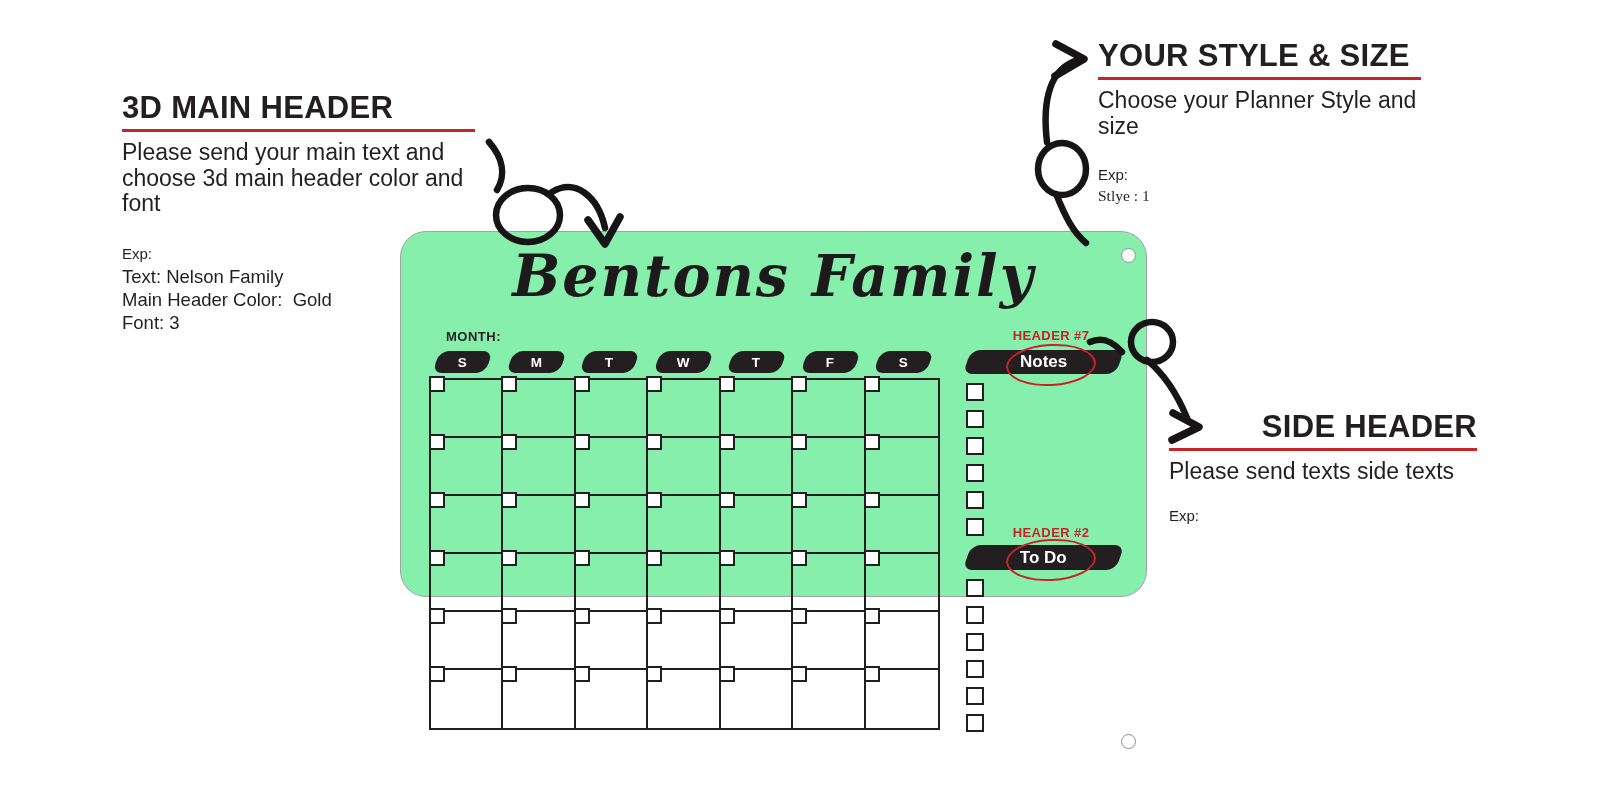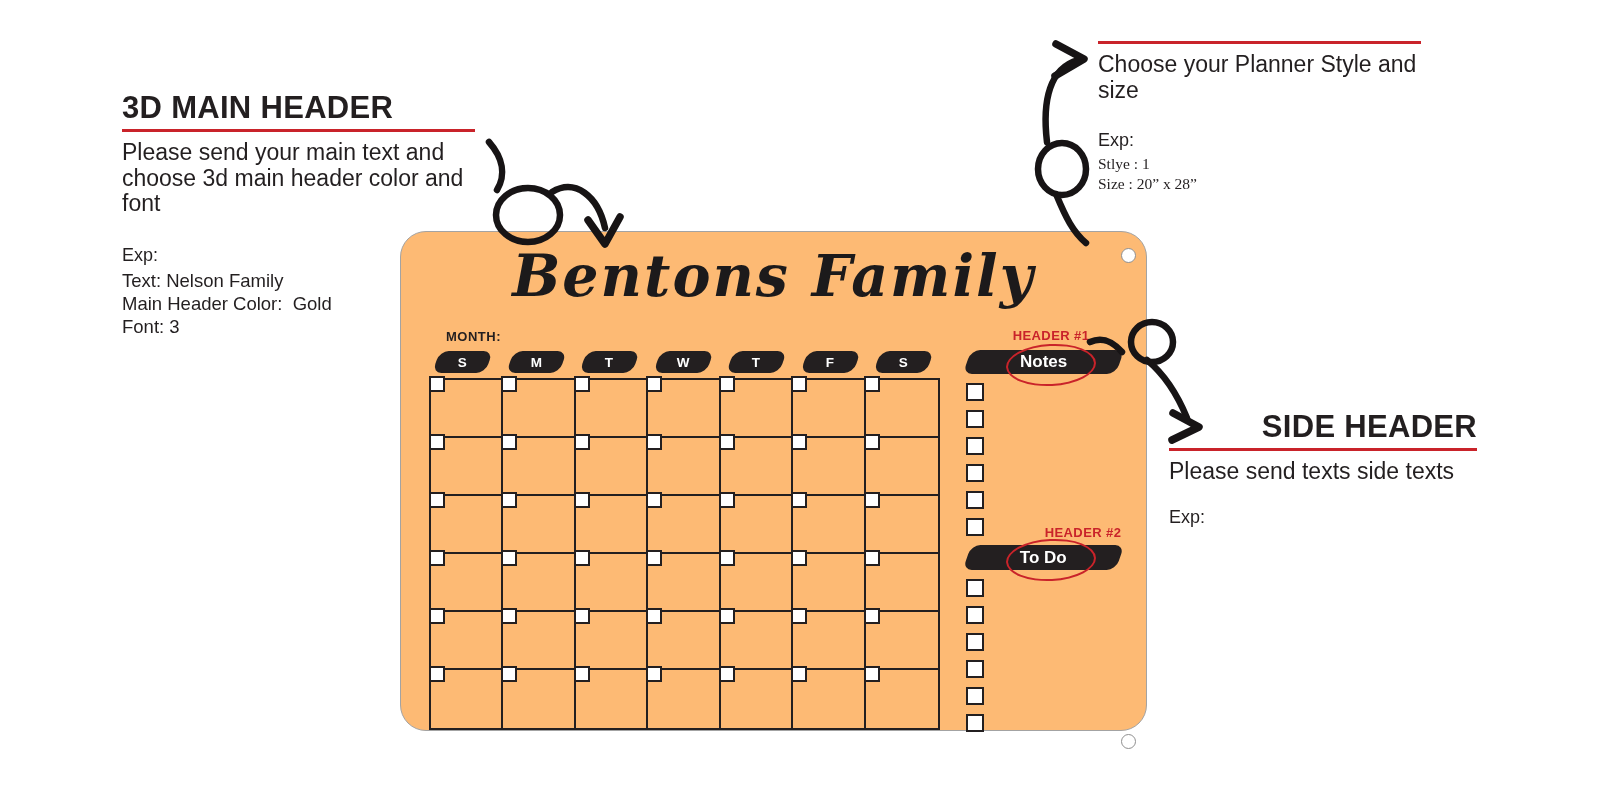--- a/index.html
+++ b/index.html
@@ -10,41 +10,41 @@
   html,body{margin:0;padding:0;background:#fff;}
   .canvas{
     position:relative;width:1600px;height:808px;background:#fff;overflow:hidden;
     font-family:"Liberation Sans",sans-serif;color:var(--ink);
   }
   
   .note{position:absolute;}
   .note h2{margin:0;font-size:31px;line-height:36px;font-weight:800;letter-spacing:.3px;color:var(--ink);}
   .rule{height:3px;background:var(--red);margin-top:3px;}
   .desc{margin:8px 0 0;font-size:23px;line-height:25.5px;font-weight:500;}
-  .exp-label{margin:0;font-size:18px;font-weight:500;}
+  .exp-label{margin:0;font-size:15px;font-weight:500;}
   .exp-line{font-size:18.5px;line-height:23px;font-weight:500;white-space:pre-wrap;}
   .note-left{left:122px;top:90px;width:365px;}
   .note-left .rule{width:353px;}
   .note-left .exp-label{margin-top:28px;}
   .note-left .exp-lines{margin-top:3px;}
   .note-top-right{left:1098px;top:38px;width:335px;}
   .note-top-right .rule{width:323px;}
   .note-top-right .exp-label{margin-top:27px;}
   .note-top-right .exp-line{font-size:15.5px;line-height:19.5px;font-family:Liberation Serif, serif;}
   .note-top-right .exp-lines{margin-top:3px;}
   .note-mid-right{left:1169px;top:409px;width:340px;}
   .note-mid-right h2{width:308px;text-align:right;}
   .note-mid-right .rule{width:308px;}
   .note-mid-right .exp-label{margin-top:22px;}
   .note-mid-right .exp-line{font-size:18px;line-height:21.5px;}
   .note-mid-right .exp-lines{margin-top:4px;}
   
   .board{
-    position:absolute;left:400px;top:231px;width:747px;height:500px;
-    border:1.5px solid var(--board-border);border-radius:26px;background:#fdba74;box-sizing:border-box;
+    position:absolute;left:400px;top:231px;width:747px;height:366px;
+    border:1.5px solid var(--board-border);border-radius:26px;background:#86efac;box-sizing:border-box;
   }
   .screw{position:absolute;width:13px;height:13px;border:1.5px solid #8f8f8f;border-radius:50%;background:#fff;}
   .screw-top{left:720px;top:16px;}
   .screw-bottom{left:720px;top:502px;}
   .board-title{
     position:absolute;left:0;top:10px;width:100%;text-align:center;
     font-family:"DejaVu Serif",serif;font-style:italic;font-weight:700;
     font-size:57px;letter-spacing:2px;color:#1c1a1b;
   }
   .month{position:absolute;left:45px;top:97px;font-size:13px;font-weight:800;letter-spacing:.5px;}
@@ -70,21 +70,21 @@
   .side-banner{position:absolute;width:153px;}
   .side-banner span{font-size:17px;}
   .ellipse{position:absolute;width:86px;height:38px;border:2px solid var(--red);
     border-radius:50%;transform:rotate(-3deg);}
   .checks{position:absolute;width:22px;}
   .check{width:14px;height:14px;border:2.5px solid var(--ink);background:#fff;margin-bottom:9px;}
   .s1 .side-label{left:590px;top:96px;}
   .s1 .side-banner{left:566px;top:118px;height:24px;}
   .s1 .ellipse{left:605px;top:112px;}
   .s1 .checks{left:565px;top:151px;}
-  .s2 .side-label{left:622px;top:293px;}
+  .s2 .side-label{left:590px;top:293px;}
   .s2 .side-banner{left:566px;top:313px;height:25px;}
   .s2 .ellipse{left:605px;top:307px;}
   .s2 .checks{left:565px;top:347px;}
   
   .arrows{position:absolute;left:0;top:0;pointer-events:none;}
 </style>
 </head>
 <body>
 
 <div class="canvas">
@@ -95,26 +95,26 @@
     <p class="desc">Please send your main text and choose 3d main header color and font</p>
     <p class="exp-label">Exp:</p>
     <div class="exp-lines">
         <div class="exp-line">Text: Nelson Family</div>
         <div class="exp-line">Main Header Color:  Gold</div>
         <div class="exp-line">Font: 3</div>
       </div>
   </section>
 
   <section class="note note-top-right">
+    <h2>YOUR STYLE &amp; SIZE</h2>
     <div class="rule"></div>
     <p class="desc">Choose your Planner Style and size</p>
     <p class="exp-label">Exp:</p>
     <div class="exp-lines">
         <div class="exp-line">Stlye : 1</div>
-        <div class="exp-line">Size : 20” x 28”</div>
       </div>
   </section>
 
   <section class="note note-mid-right">
     <h2>SIDE HEADER</h2>
     <div class="rule"></div>
     <p class="desc">Please send texts side texts</p>
     <p class="exp-label">Exp:</p>
   </section>
 
@@ -269,21 +269,21 @@
         </div>
         <div class="cell">
           <div class="corner"></div>
         </div>
         <div class="cell">
           <div class="corner"></div>
         </div>
       </div>
 
     <div class="side s1">
-      <div class="side-label">HEADER #1</div>
+      <div class="side-label">HEADER #7</div>
       <div class="banner side-banner">
         <span>Notes</span>
       </div>
       <div class="ellipse"></div>
       <div class="checks">
           <div class="check"></div>
           <div class="check"></div>
           <div class="check"></div>
           <div class="check"></div>
           <div class="check"></div>

